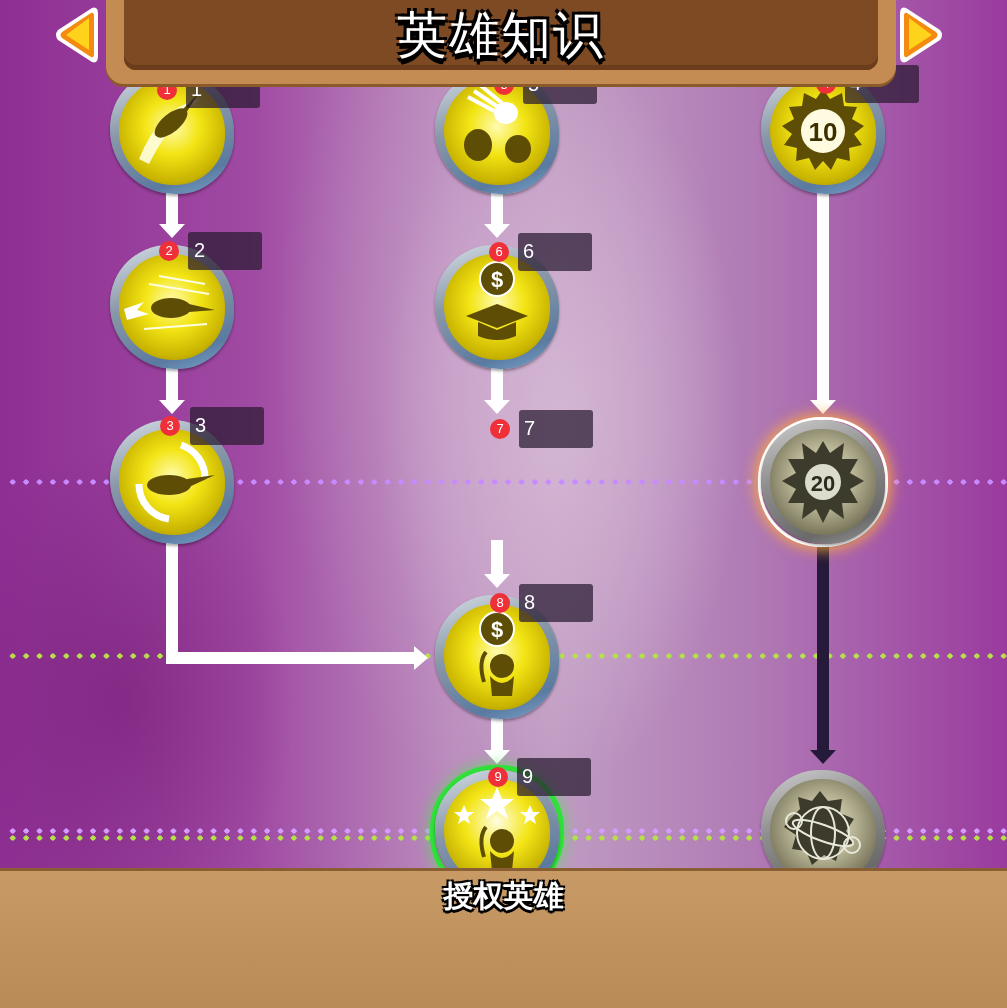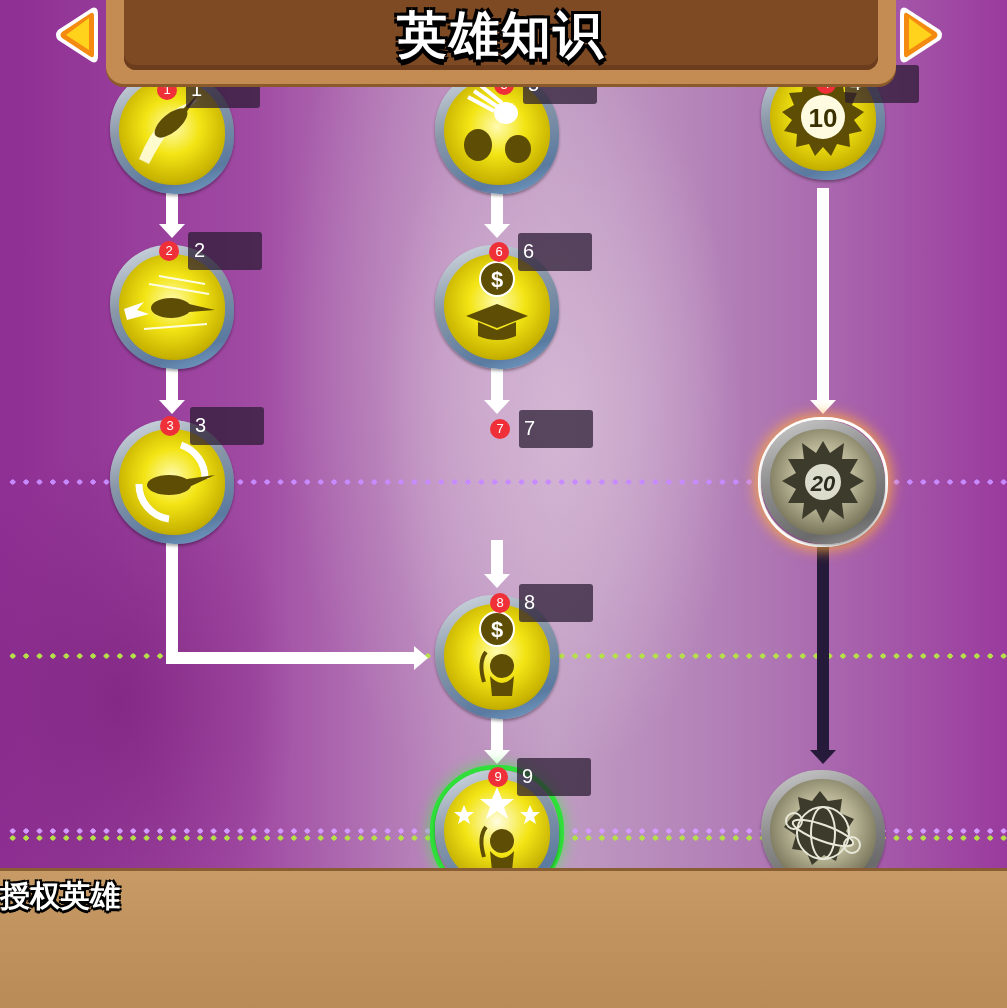--- a/index.html
+++ b/index.html
@@ -21,21 +21,21 @@
     background: #c48c52; border-radius: 0 0 18px 18px;
     box-shadow: 0 3px 0 #8a5a2a;
   }
   .banner-inner {
     position: absolute; left: 18px; right: 18px; top: 0; height: 82px;
     background: #7e4a24; border-radius: 0 0 12px 12px;
     box-shadow: inset 0 -5px 0 #6b3d1c;
   }
   .banner-title {
     position: absolute; left: 0; right: 0; top: 14px; text-align: center;
-    font-size: 50px; font-weight: bold; color: #fff;
+    font-size: 50px; font-weight: normal; color: #fff;
     letter-spacing: 2px;
     text-shadow: -3px -3px 0 #000, 3px -3px 0 #000, -3px 3px 0 #000, 3px 3px 0 #000, 0 4px 0 #000, 0 6px 0 #000;
   }
 
   .nav-arrow { position: absolute; top: 4px; width: 50px; height: 62px; cursor: pointer; }
   .nav-left { left: 52px; }
   .nav-right { left: 896px; }
 
   
   .conn { position: absolute; background: #ffffff; }
@@ -68,21 +68,21 @@
     position: absolute; inset: 0; border-radius: 47% 50% 46% 52%;
     background: linear-gradient(160deg, #d8e0e8 0%, #8a98a8 40%, #5a7aa0 80%, #7aa8d0 100%);
     box-shadow: 0 2px 3px rgba(0,0,0,0.35);
   }
   .node .face {
     position: absolute; inset: 9px; border-radius: 48% 50% 47% 51%;
     background: radial-gradient(circle at 50% 45%, #fffbb0 0%, #f3e515 35%, #c8b300 70%, #7d6c00 100%);
     overflow: hidden;
   }
   .node.locked .rim { background: linear-gradient(160deg, #cfcfcf 0%, #8e8e8e 40%, #6a6a6a 80%, #9a9a9a 100%); }
-  .node.locked .face { background: radial-gradient(circle at 50% 45%, #e8e6cf 0%, #b7b394 40%, #6e6b52 80%, #4a4835 100%); font-style: italic; }
+  .node.locked .face { background: radial-gradient(circle at 50% 45%, #e8e6cf 0%, #b7b394 40%, #6e6b52 80%, #4a4835 100%); }
   .node.glow { box-shadow: 0 0 0 3px #ffffff, 0 0 14px 6px rgba(255,170,60,0.85); }
   .node.selected { box-shadow: 0 0 0 5px #2fe03a, 0 0 14px 6px rgba(60,240,60,0.6); }
 
   .node svg { position: absolute; inset: 0; width: 100%; height: 100%; }
 
   .badge {
     position: absolute; width: 20px; height: 20px; border-radius: 50%;
     background: #ef3038; color: #fff; font-size: 13px; line-height: 20px; text-align: center;
     font-family: "Liberation Sans", sans-serif;
   }
@@ -95,21 +95,21 @@
     font-family: "Liberation Sans", sans-serif;
   }
 
   
   .panel {
     position: absolute; left: 0; top: 868px; width: 1007px; height: 140px;
     background: linear-gradient(180deg, #c79a66 0%, #b98b56 100%);
     border-top: 3px solid #8a5e33;
   }
   .panel-title {
-    position: absolute; left: 0; right: 0; top: 5px; 
+    position: absolute; left: 0; right: 0; top: 5px; text-align: center;
     font-size: 30px; font-weight: bold; color: #fff;
     text-shadow: -2px -2px 0 #000, 2px -2px 0 #000, -2px 2px 0 #000, 2px 2px 0 #000, 0 3px 0 #000;
   }
   .panel-desc {
     position: absolute; left: 4px; top: 52px;
     font-size: 30px; color: #4e2a12;
   }
 </style>
 </head>
 <body>
@@ -247,21 +247,21 @@
         <circle cx="58" cy="62" r="12" fill="#5e4d05"></circle>
         <path d="M46 72 Q58 86 70 72 L68 92 L48 92 Z" fill="#5e4d05"></path>
         <path d="M40 78 Q34 58 42 48" stroke="#5e4d05" stroke-width="4" fill="none"></path>
       </svg>
     </div>
   </div>
   <div class="tag" style="left:517px; top:758px;"></div>
   <div class="badge" style="left:488px; top:767px;">9</div>
   <div class="tag-num" style="left:522px; top:765px;">9</div>
 
-  <div class="node" style="left:761px; top:56px;">
+  <div class="node" style="left:761px; top:70px;">
     <div class="rim"></div>
       <div class="face">
       <svg viewBox="0 0 106 106">
         <path d="M53 10 L60 20 L72 14 L74 27 L87 28 L82 40 L94 47 L84 55 L92 66 L79 69 L80 82 L67 79 L61 91 L53 82 L45 91 L39 79 L26 82 L27 69 L14 66 L22 55 L12 47 L24 40 L19 28 L32 27 L34 14 L46 20 Z" fill="#5e4d05"></path>
         <circle cx="53" cy="52" r="22" fill="#fffbe0"></circle>
         <text x="53" y="62" text-anchor="middle" font-size="26" font-weight="bold" fill="#3a3000" font-family="Liberation Sans, sans-serif">10</text>
       </svg>
     </div>
   </div>
   <div class="tag" style="left:845px; top:65px;"></div>

